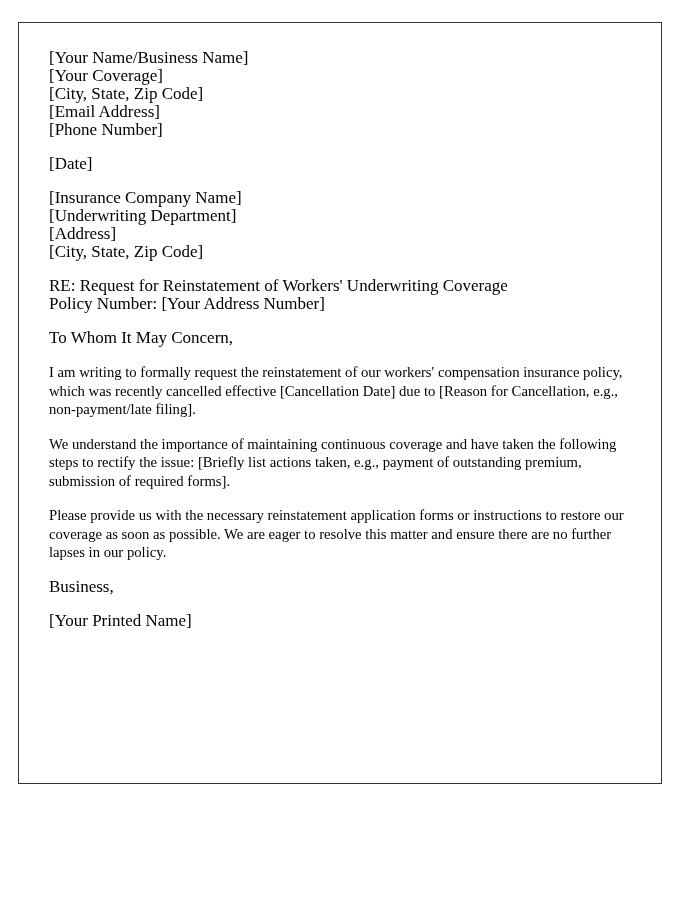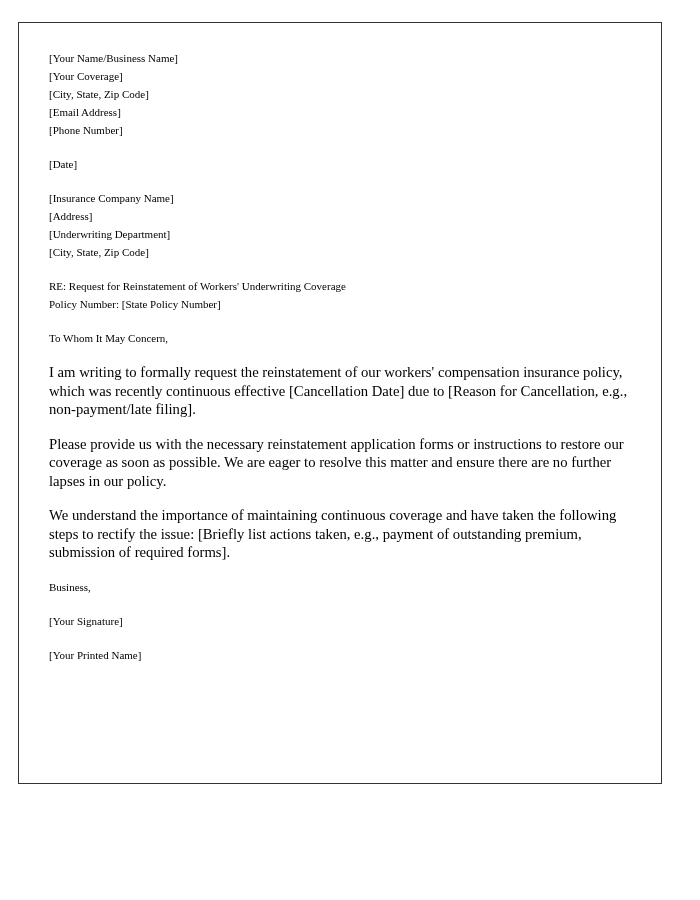--- a/index.html
+++ b/index.html
@@ -29,21 +29,21 @@
     box-sizing: border-box;
     background: #ffffff;
   }
   .letter-body {
     position: absolute;
     left: 30px;
     top: 26px;
     right: 26px;
   }
   .line {
-    font-size: 11px;
+    font-size: 17px;
     line-height: 18px;
     white-space: pre-wrap;
   }
   .block {
     margin-bottom: 16px;
   }
   .block:last-child {
     margin-bottom: 16px;
   }
   .para {
@@ -68,45 +68,42 @@
         <div class="line">[Email Address]</div>
         <div class="line">[Phone Number]</div>
       </div>
 
       <div class="block">
         <div class="line">[Date]</div>
       </div>
 
       <div class="block">
         <div class="line">[Insurance Company Name]</div>
+        <div class="line">[Underwriting Department]</div>
         <div class="line">[Address]</div>
-        <div class="line">[Underwriting Department]</div>
         <div class="line">[City, State, Zip Code]</div>
       </div>
 
       <div class="block">
         <div class="line">RE: Request for Reinstatement of Workers' Underwriting Coverage</div>
-        <div class="line">Policy Number: [State Policy Number]</div>
+        <div class="line">Policy Number: [Your Address Number]</div>
       </div>
 
       <div class="block">
         <div class="line">To Whom It May Concern,</div>
       </div>
 
-      <div class="para">I am writing to formally request the reinstatement of our workers' compensation insurance policy, which was recently continuous effective [Cancellation Date] due to [Reason for Cancellation, e.g., non-payment/late filing].</div>
+      <div class="para">I am writing to formally request the reinstatement of our workers' compensation insurance policy, which was recently cancelled effective [Cancellation Date] due to [Reason for Cancellation, e.g., non-payment/late filing].</div>
+      <div class="para">We understand the importance of maintaining continuous coverage and have taken the following steps to rectify the issue: [Briefly list actions taken, e.g., payment of outstanding premium, submission of required forms].</div>
       <div class="para">Please provide us with the necessary reinstatement application forms or instructions to restore our coverage as soon as possible. We are eager to resolve this matter and ensure there are no further lapses in our policy.</div>
-      <div class="para">We understand the importance of maintaining continuous coverage and have taken the following steps to rectify the issue: [Briefly list actions taken, e.g., payment of outstanding premium, submission of required forms].</div>
 
       <div class="block">
         <div class="line">Business,</div>
       </div>
 
-      <div class="block">
-        <div class="line">[Your Signature]</div>
-      </div>
 
       <div class="block">
         <div class="line">[Your Printed Name]</div>
       </div>
 
     </div>
   </div>
 </div>
 
 </body></html>

